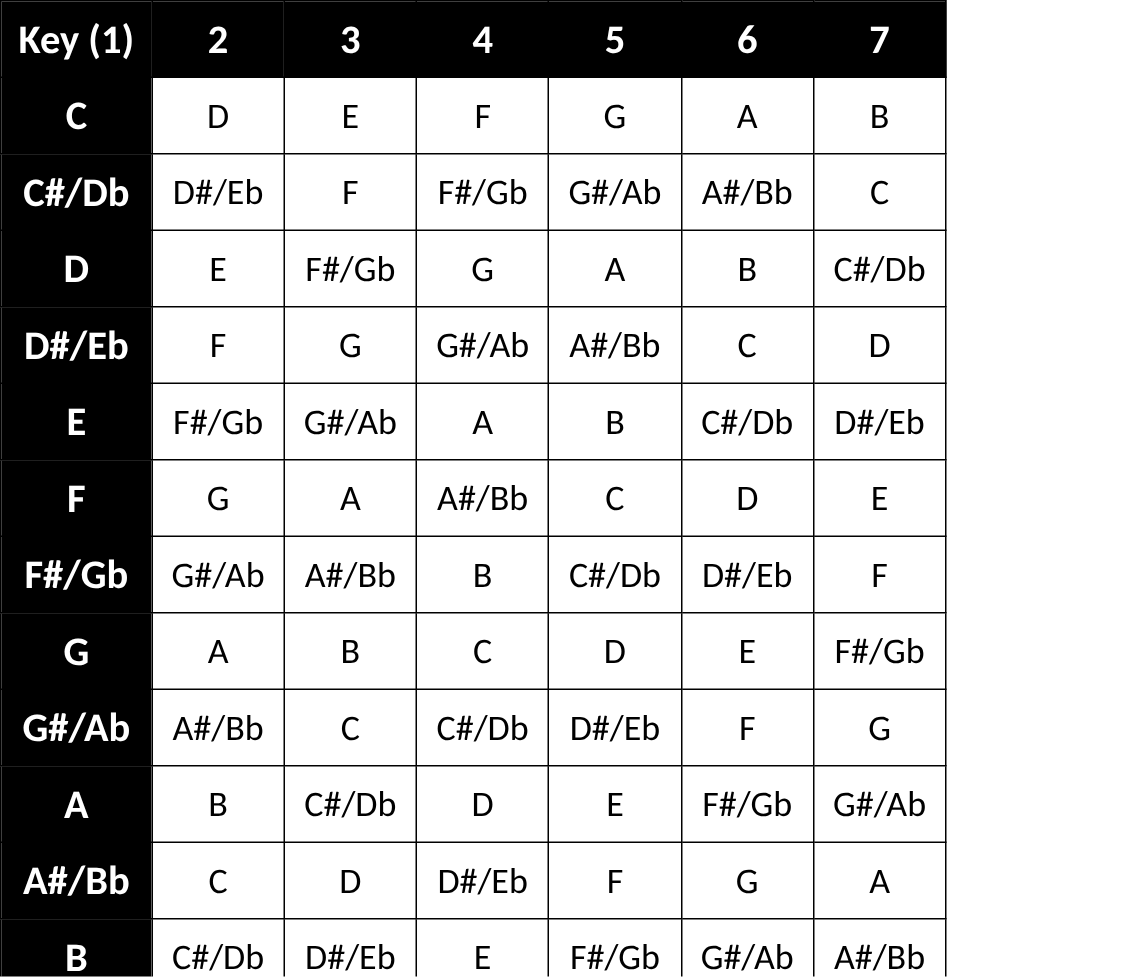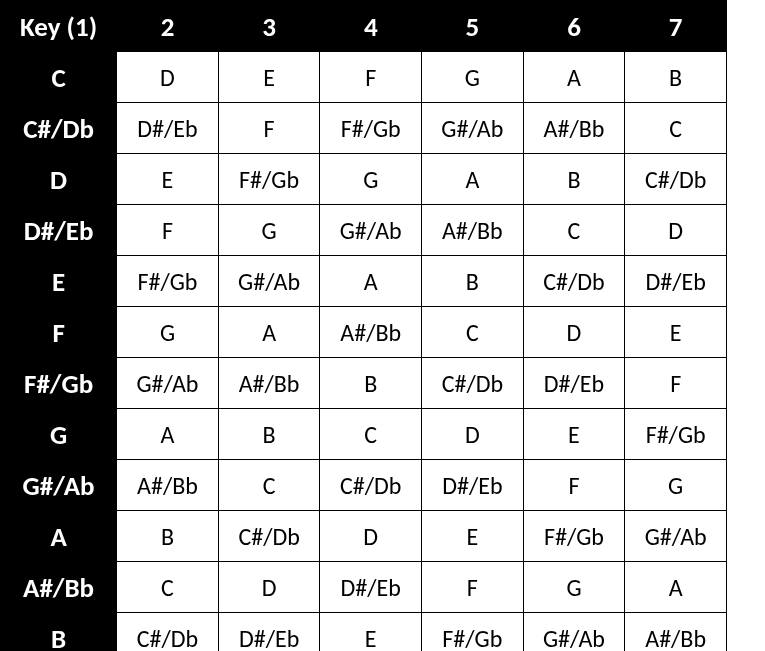--- a/index.html
+++ b/index.html
@@ -2,21 +2,21 @@
 <html><head>
   <meta charset="utf-8">
   <style>
     body {
       margin: 0;
       padding: 0;
       font-family: Calibri, Arial, sans-serif;
       background: white;
     }
     .table-wrapper {
-      width: 727px;
+      width: 631px;
       height: 651px;
       box-sizing: border-box;
     }
     table {
       border-collapse: collapse;
       width: 100%;
       height: 100%;
       table-layout: fixed;
     }
     th, td {

